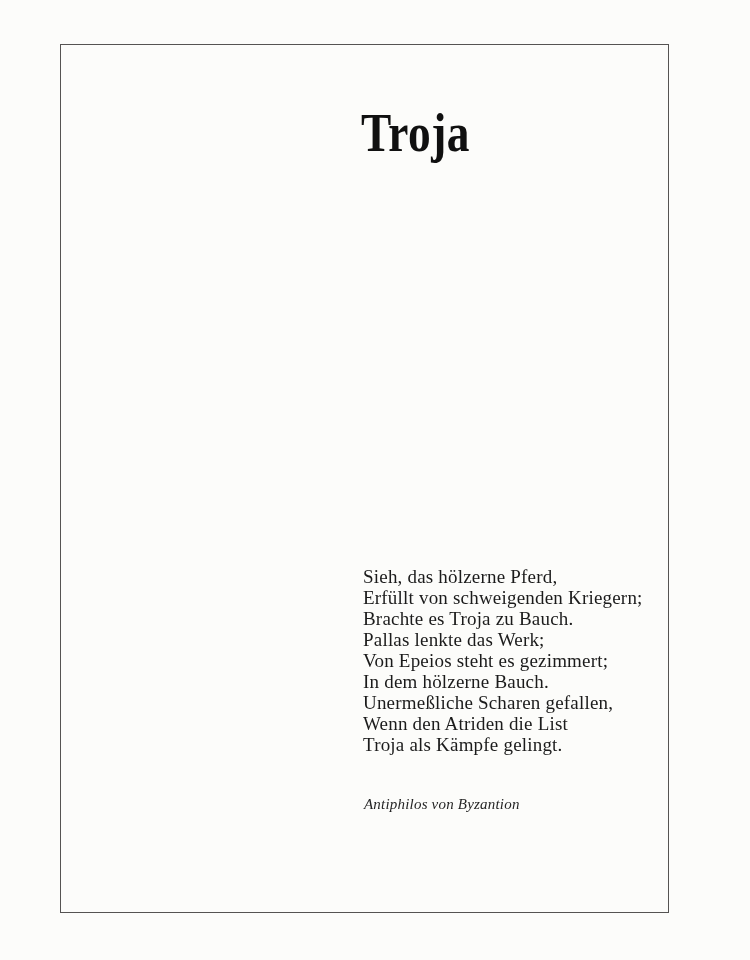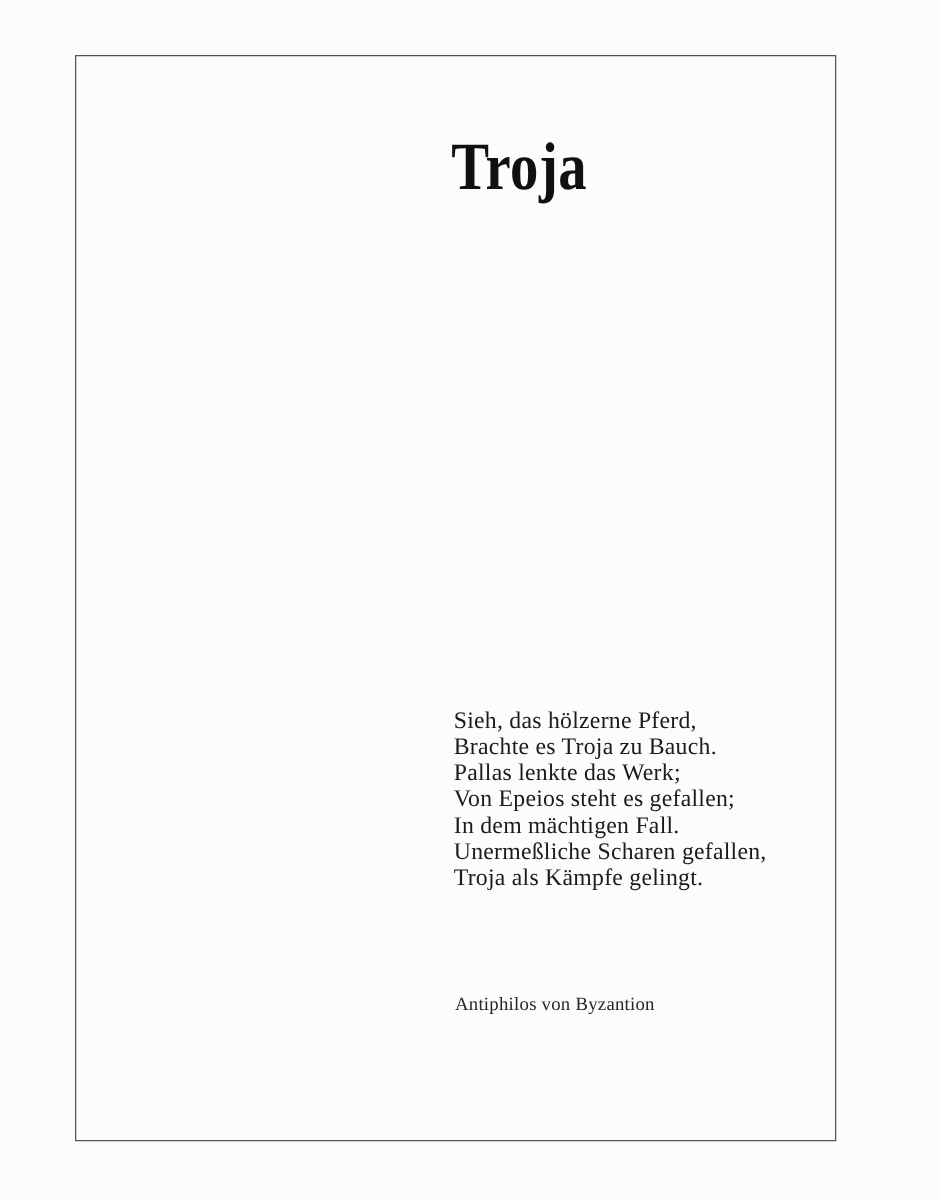--- a/index.html
+++ b/index.html
@@ -47,37 +47,40 @@
     line-height: 21px;
     color: #1b1b1b;
     letter-spacing: 0.2px;
     white-space: nowrap;
     margin-top: 28px;
   }
   .attribution {
     position: absolute;
     left: 364px;
     top: 795px;
+    font-style: italic;
     font-size: 15px;
     line-height: 19px;
     color: #262626;
     letter-spacing: 0.2px;
     white-space: nowrap;
   }
 </style>
 </head>
 <body>
 
 <div class="frame"></div>
 
 <h1 class="title">Troja</h1>
 
 <div class="poem">
     <div>Sieh, das hölzerne Pferd,</div>
+    <div>Erfüllt von schweigenden Kriegern;</div>
     <div>Brachte es Troja zu Bauch.</div>
     <div>Pallas lenkte das Werk;</div>
-    <div>Von Epeios steht es gefallen;</div>
-    <div>In dem mächtigen Fall.</div>
+    <div>Von Epeios steht es gezimmert;</div>
+    <div>In dem hölzerne Bauch.</div>
     <div>Unermeßliche Scharen gefallen,</div>
+    <div>Wenn den Atriden die List</div>
     <div>Troja als Kämpfe gelingt.</div>
   </div>
 
 <div class="attribution">Antiphilos von Byzantion</div>
 
 </body></html>

